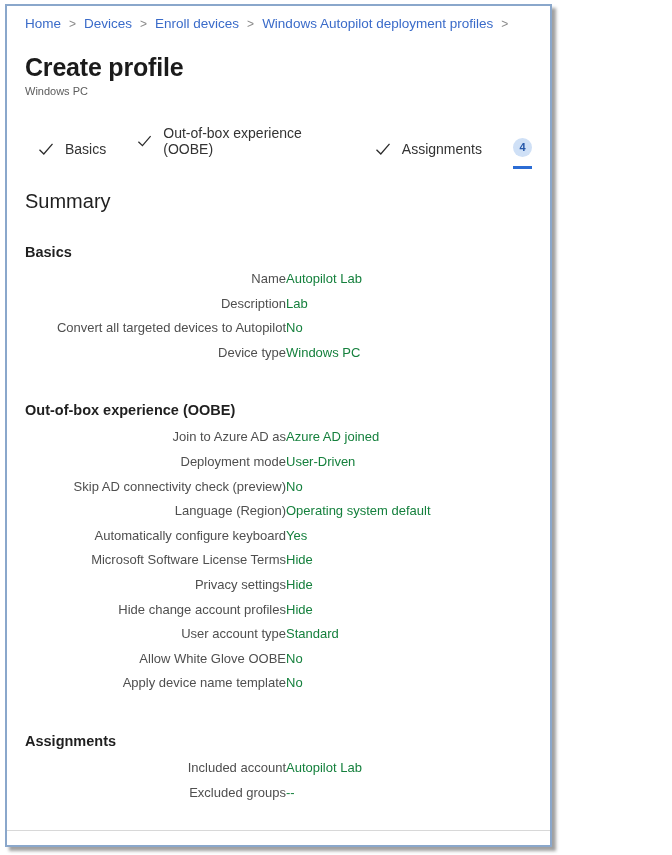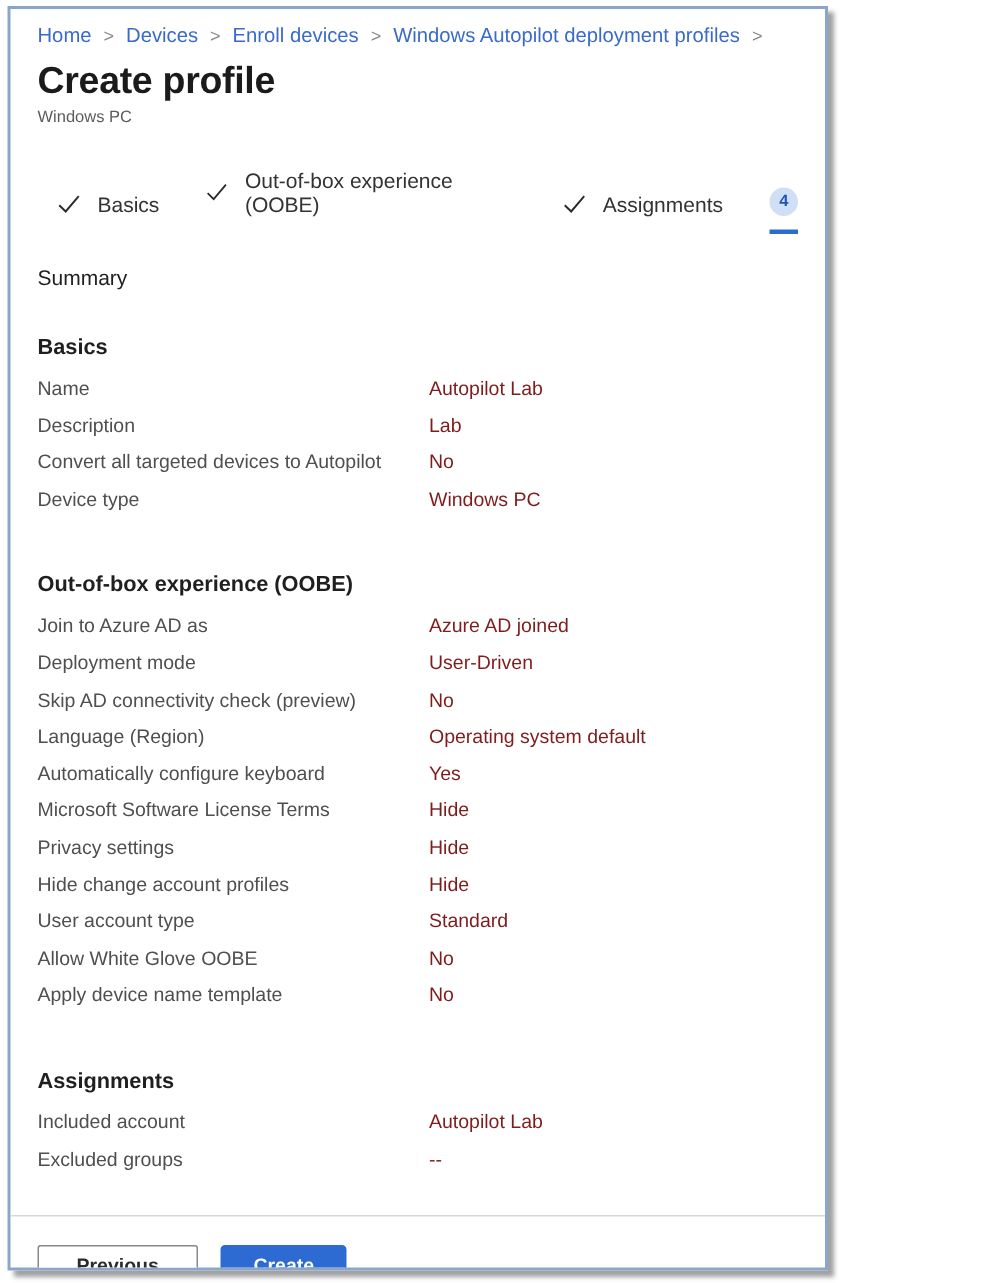--- a/index.html
+++ b/index.html
@@ -30,21 +30,21 @@
   }
   .breadcrumb a {
     color: var(--link, #3a6bc9);
     text-decoration: none;
     cursor: pointer;
   }
   .crumb-sep { color: #8a8a8a; font-size: 12px; }
 
   
   .page-title {
-    margin-top: 9px;
+    margin-top: 22px;
     font-size: 25px;
     font-weight: 700;
     color: #1b1b1b;
     letter-spacing: -0.2px;
   }
   .page-subtitle {
     margin-top: 3px;
     font-size: 11px;
     color: #5c5c5c;
   }
@@ -79,40 +79,41 @@
     color: var(--badge_text, #2456a8);
     font-size: 11px;
     font-weight: 700;
     line-height: 19px;
     text-align: center;
   }
 
   
   .summary-label {
     margin-top: 21px;
-    font-size: 14px;
+    font-size: 20px;
     color: #1f1f1f;
   }
   .section-heading {
     font-size: 14.5px;
     font-weight: 700;
     color: #1f1f1f;
   }
   .heading-basics   { margin-top: 31px; }
   .heading-oobe     { margin-top: 33px; }
   .heading-assign   { margin-top: 33px; }
   .rows { margin-top: 11px; }
   .row {
     display: flex;
     align-items: baseline;
     height: 24.6px;
     font-size: 13px;
+    text-align: right;
   }
   .row-label { width: 261px; color: #4f4f4f; flex: none; }
-  .row-value { color: #7f1d1d; }
+  .row-value { color: #15803d; }
 
   
   .divider {
     border-top: 1px solid #d8d8d8;
     margin: 21px -18px 0 -18px;
   }
   .footer {
     display: flex;
     align-items: center;
     margin-top: 19px;

